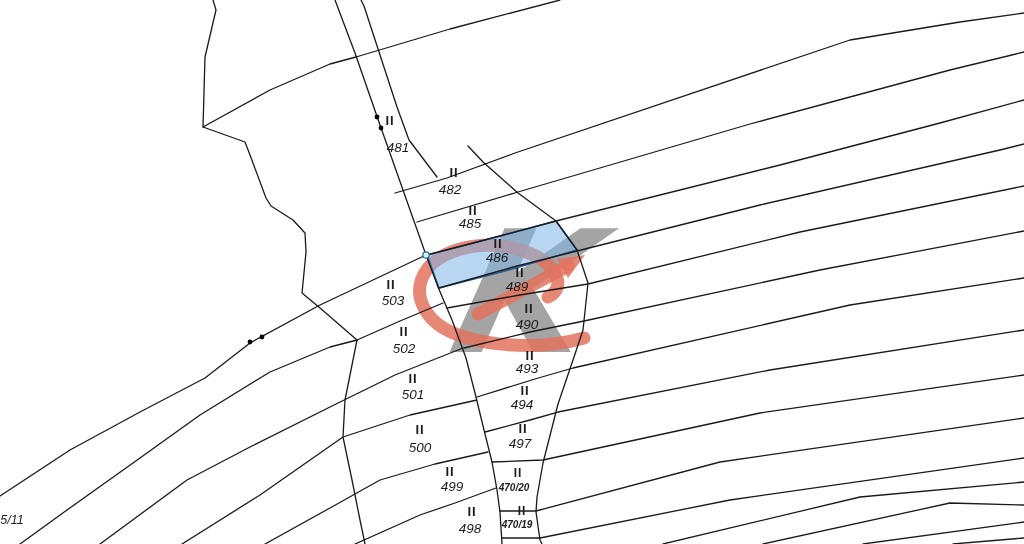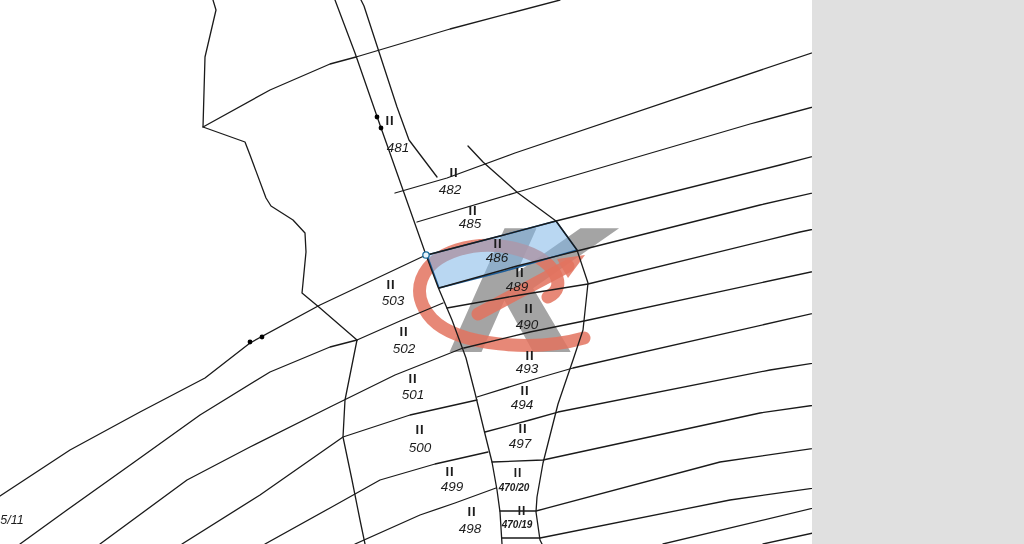--- a/index.html
+++ b/index.html
@@ -1,16 +1,16 @@
 <!DOCTYPE html>
 <html><head>
 <meta charset="utf-8">
 <style>
   html,body{margin:0;padding:0;background:#e0e0e0;}
-  #stage{position:relative;width:812px;height:544px;background:#ffffff;overflow:hidden;
+  #stage{position:relative;width:1024px;height:544px;background:#ffffff;overflow:hidden;
          font-family:"Liberation Sans", sans-serif;}
   svg{position:absolute;left:0;top:0;}
   .parcel-line{fill:none;stroke-linejoin:round;stroke-linecap:round;}
   text{user-select:none;}
 </style>
 </head>
 <body>
 
 <div id="stage">
   <svg id="map-svg" xmlns="http://www.w3.org/2000/svg" width="1024" height="544" viewBox="0 0 1024 544">

